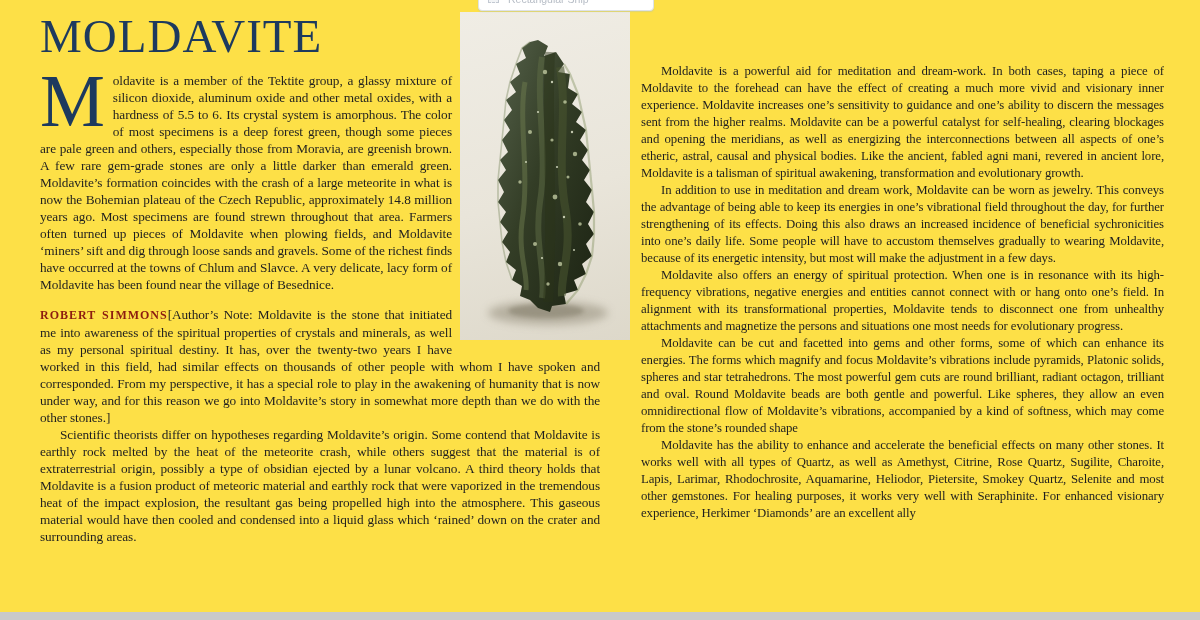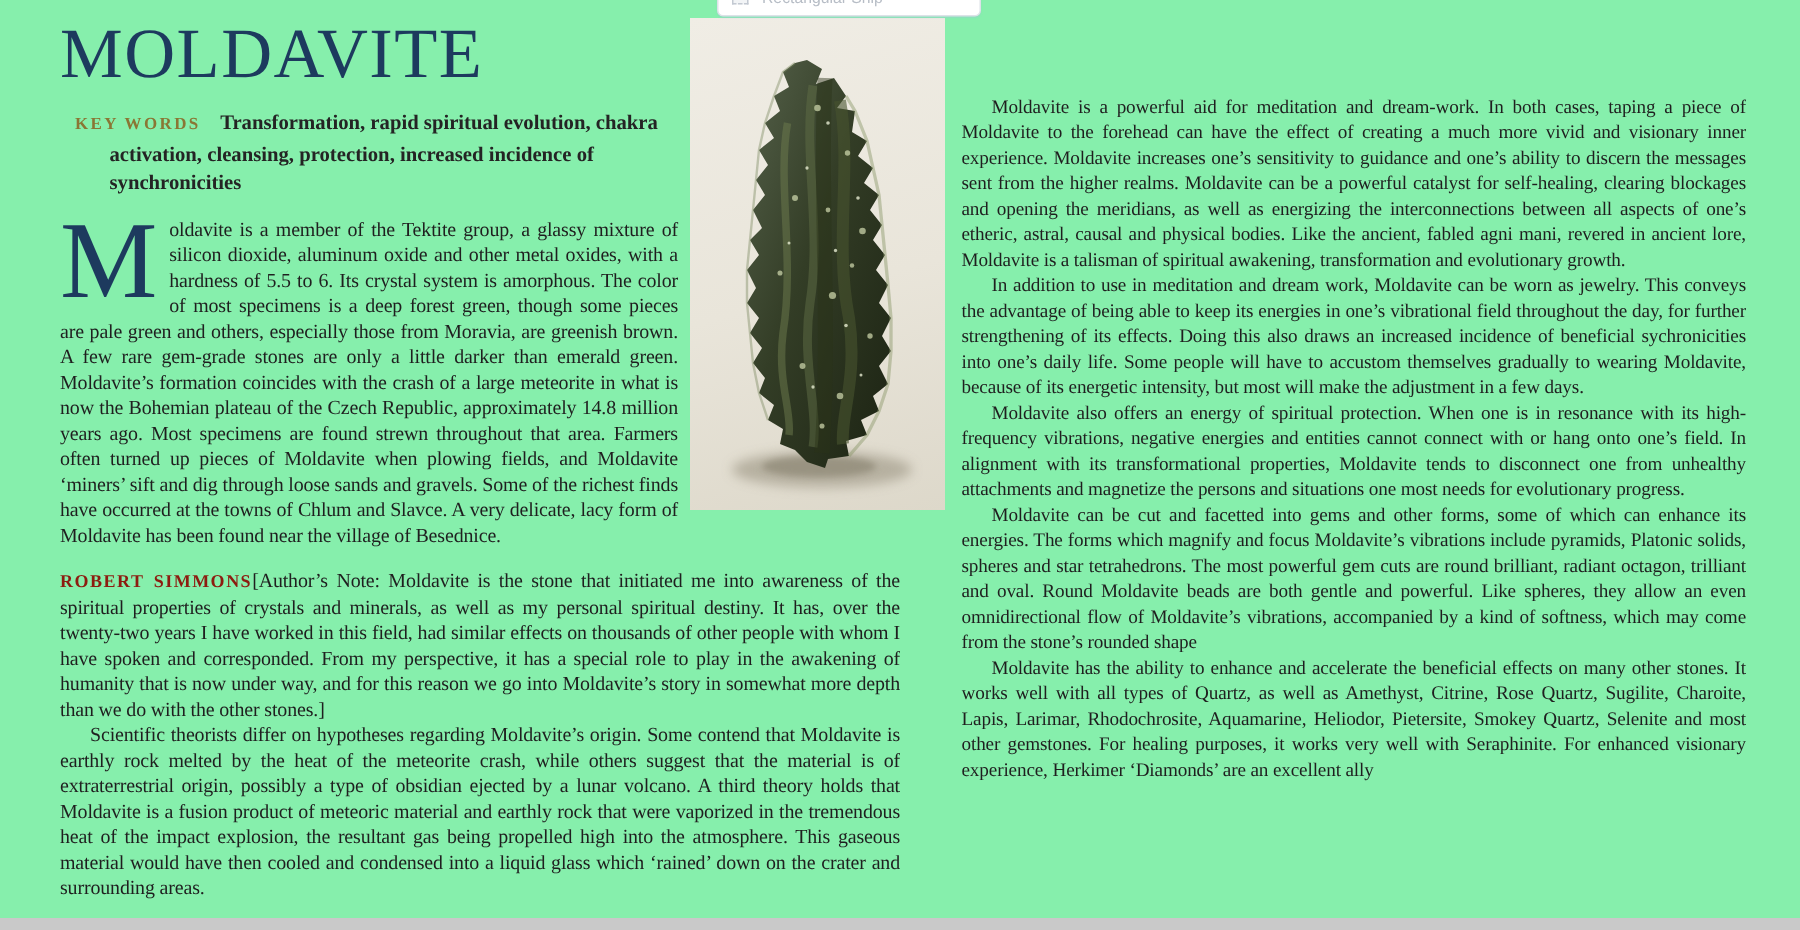--- a/index.html
+++ b/index.html
@@ -1,21 +1,21 @@
 <!DOCTYPE html>
 <html style="--navy: #1d3a5e; --gold: #8a7634; --red: #8c1c10; --text: #1f1f1f; --photo_bg: #eae6da; --stone_dark: #2a3120; --stone_light: #7f8f5c; --bottom_bar: #c9c9c9;"><head>
 <meta charset="utf-8">
 <style>
   * { box-sizing: border-box; margin: 0; padding: 0; }
   html, body { background: #e9e9e9; }
   .screen {
     position: relative;
     width: 1200px;
     height: 620px;
-    background: #86efac;
+    background: #fde047;
     overflow: hidden;
     font-family: "Liberation Serif", serif;
     color: var(--text, #1f1f1f);
   }
 
   
   .snip-fragment {
     position: absolute;
     left: 478px;
     top: -14px;
@@ -220,23 +220,20 @@
       </g>
     </svg>
   </div>
 
   <div class="left-col">
     <div class="wrap-spacer"></div>
 
     <h1 class="page-title">MOLDAVITE</h1>
 
     <div class="meta-block">
-      <div class="meta-row">
-        <span class="meta-label">KEY WORDS</span><span>Transformation, rapid spiritual evolution, chakra activation, cleansing, protection, increased incidence of synchronicities</span>
-      </div>
     </div>
 
     <p class="body-par">
       <span class="dropcap">M</span><span>oldavite is a member of the Tektite group, a glassy mixture of silicon dioxide, aluminum oxide and other metal oxides, with a hardness of 5.5 to 6. Its crystal system is amorphous. The color of most specimens is a deep forest green, though some pieces are pale green and others, especially those from Moravia, are greenish brown. A few rare gem-grade stones are only a little darker than emerald green. Moldavite’s formation coincides with the crash of a large meteorite in what is now the Bohemian plateau of the Czech Republic, approximately 14.8 million years ago. Most specimens are found strewn throughout that area. Farmers often turned up pieces of Moldavite when plowing fields, and Moldavite ‘miners’ sift and dig through loose sands and gravels. Some of the richest finds have occurred at the towns of Chlum and Slavce. A very delicate, lacy form of Moldavite has been found near the village of Besednice.</span>
     </p>
 
     <p class="body-par author-par">
       <span class="author-label">ROBERT SIMMONS</span><span>[Author’s Note: Moldavite is the stone that initiated me into awareness of the spiritual properties of crystals and minerals, as well as my personal spiritual destiny. It has, over the twenty-two years I have worked in this field, had similar effects on thousands of other people with whom I have spoken and corresponded. From my perspective, it has a special role to play in the awakening of humanity that is now under way, and for this reason we go into Moldavite’s story in somewhat more depth than we do with the other stones.]</span>
     </p>
 

